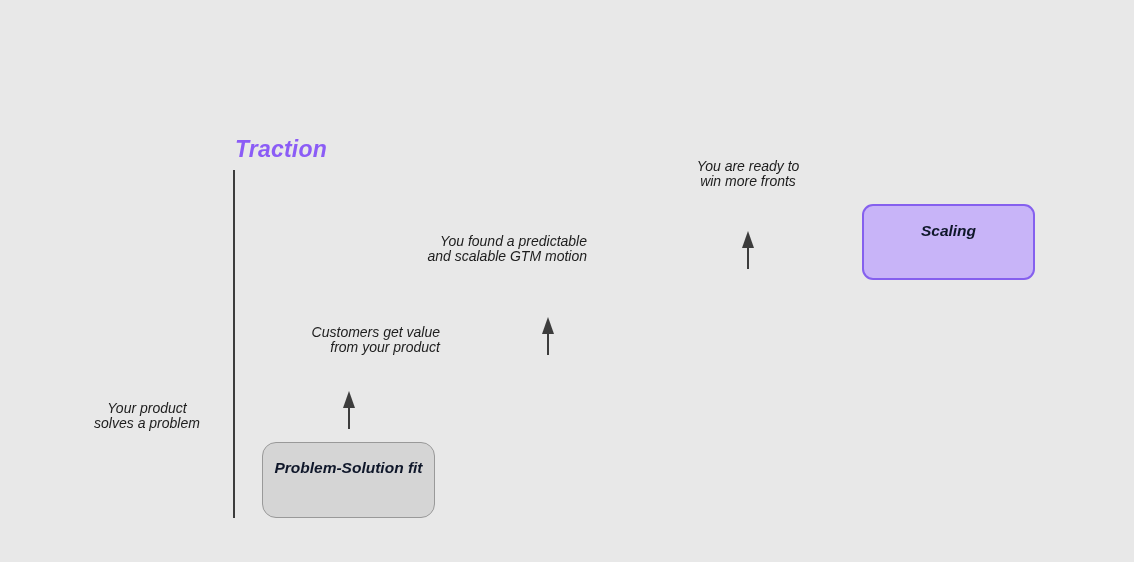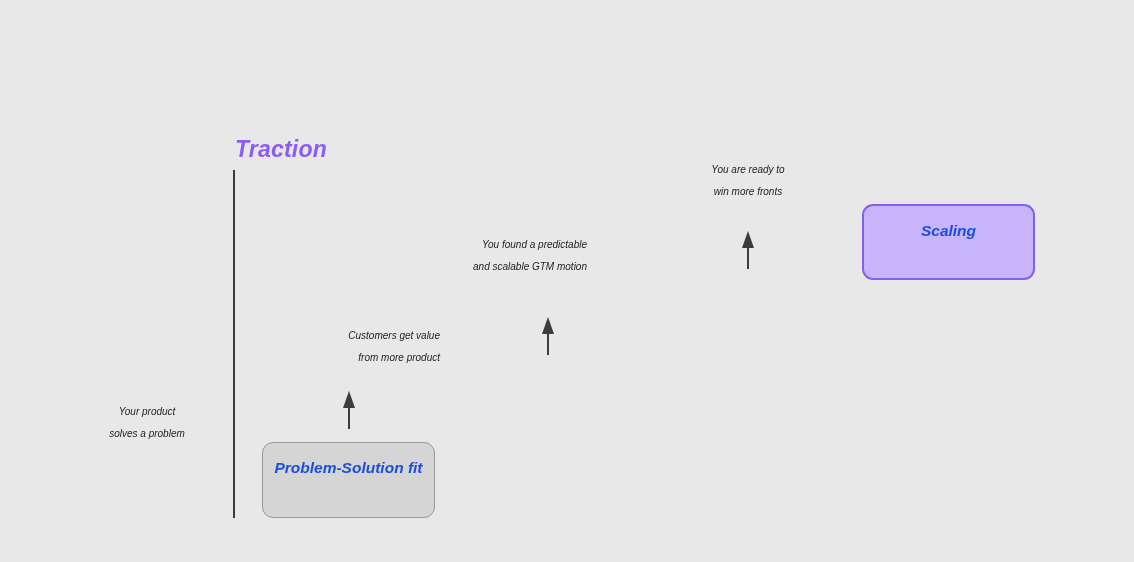--- a/index.html
+++ b/index.html
@@ -17,70 +17,70 @@
     color: var(--title, #8b5cf6); letter-spacing: 0.2px;
   }
 
   .axis {
     position: absolute; left: 233px; top: 170px;
     width: 2px; height: 348px;
     background: var(--axis, #3c3c3c);
   }
 
   .note {
-    position: absolute; font-size: 10px; line-height: 22px;
+    position: absolute; font-size: 14px; line-height: 15px;
     color: var(--ink, #1d1d1d); white-space: pre-line;
   }
   .note-1 { top: 401px; left: 67px;  width: 160px; text-align: center; }
   .note-2 { top: 325px; left: 280px; width: 160px; text-align: right; }
   .note-3 { top: 234px; left: 417px; width: 170px; text-align: right; }
   .note-4 { top: 159px; left: 668px; width: 160px; text-align: center; }
 
   .arrow { position: absolute; width: 14px; height: 38px; }
   .arrow polygon, .arrow rect { fill: var(--axis, #383838); }
   .arrow-1 { left: 342px; top: 391px; }
   .arrow-2 { left: 541px; top: 317px; }
   .arrow-3 { left: 741px; top: 231px; }
 
   .stage {
     position: absolute; width: 173px; height: 76px;
     border-radius: 11px; box-sizing: border-box;
     display: flex; justify-content: center; align-items: flex-start;
     padding-top: 16px;
   }
   .stage .stage-label {
-    font-weight: 700; font-size: 15.5px; color: #1d4ed8;
+    font-weight: 700; font-size: 15.5px; color: #0f172a;
     white-space: nowrap;
   }
   .stage.gray {
     background: var(--gray-fill, #d5d5d5);
     border: 1.5px solid var(--gray-border, #999999);
   }
   .stage.purple {
     background: var(--purple-fill, #c8b4f8);
     border: 2px solid var(--purple-border, #8560ee);
   }
-  .stage-1 { left: 262px; top: 442px; }
+  .stage-1 { left: 262px; top: 442px; border-radius: 14px; }
   .stage-2 { left: 462px; top: 366px; }
   .stage-3 { left: 662px; top: 281px; }
   .stage-4 { left: 862px; top: 204px; }
 </style>
 </head>
 <body>
 
 <div class="canvas">
 
   <h1 class="title">Traction</h1>
 
   <div class="axis"></div>
 
   <div class="note note-1">Your product
 solves a problem</div>
   <div class="note note-2">Customers get value
-from more product</div>
+from your product</div>
   <div class="note note-3">You found a predictable
 and scalable GTM motion</div>
   <div class="note note-4">You are ready to
 win more fronts</div>
 
   <svg class="arrow arrow-1" viewBox="0 0 14 38" aria-hidden="true">
     <polygon points="7,0 13,17 1,17"></polygon>
     <rect x="6" y="16" width="2" height="22"></rect>
   </svg>
   <svg class="arrow arrow-2" viewBox="0 0 14 38" aria-hidden="true">

